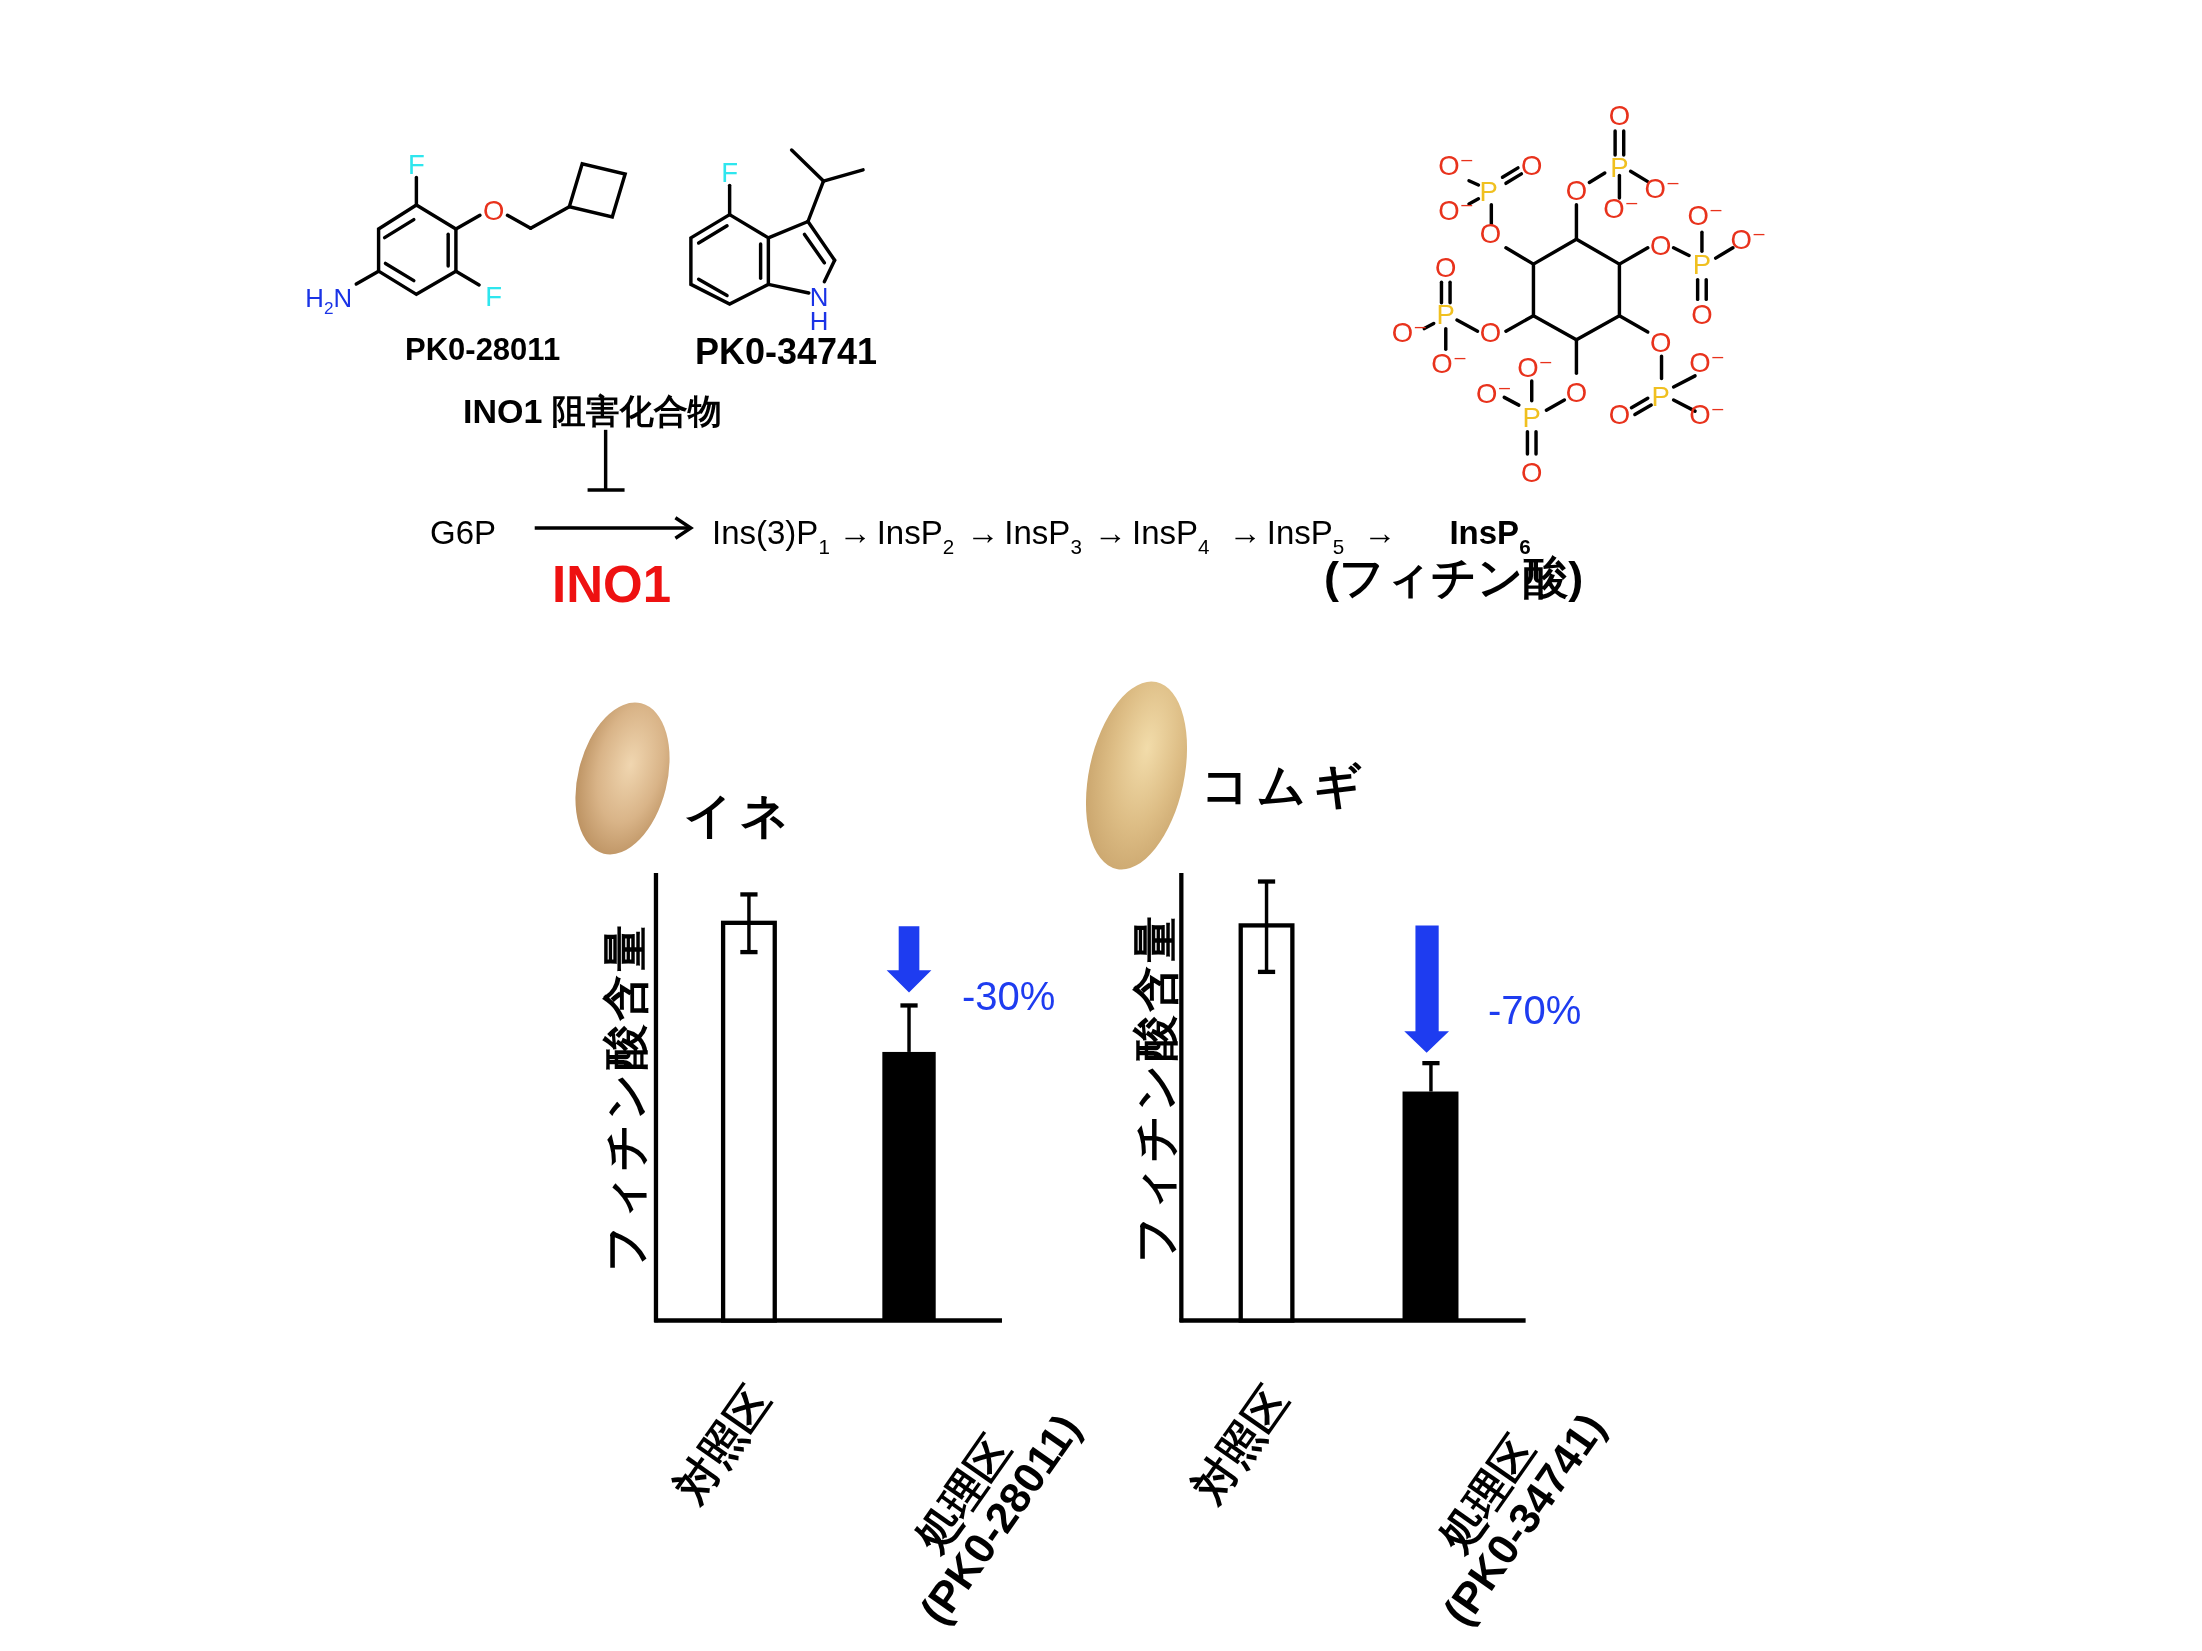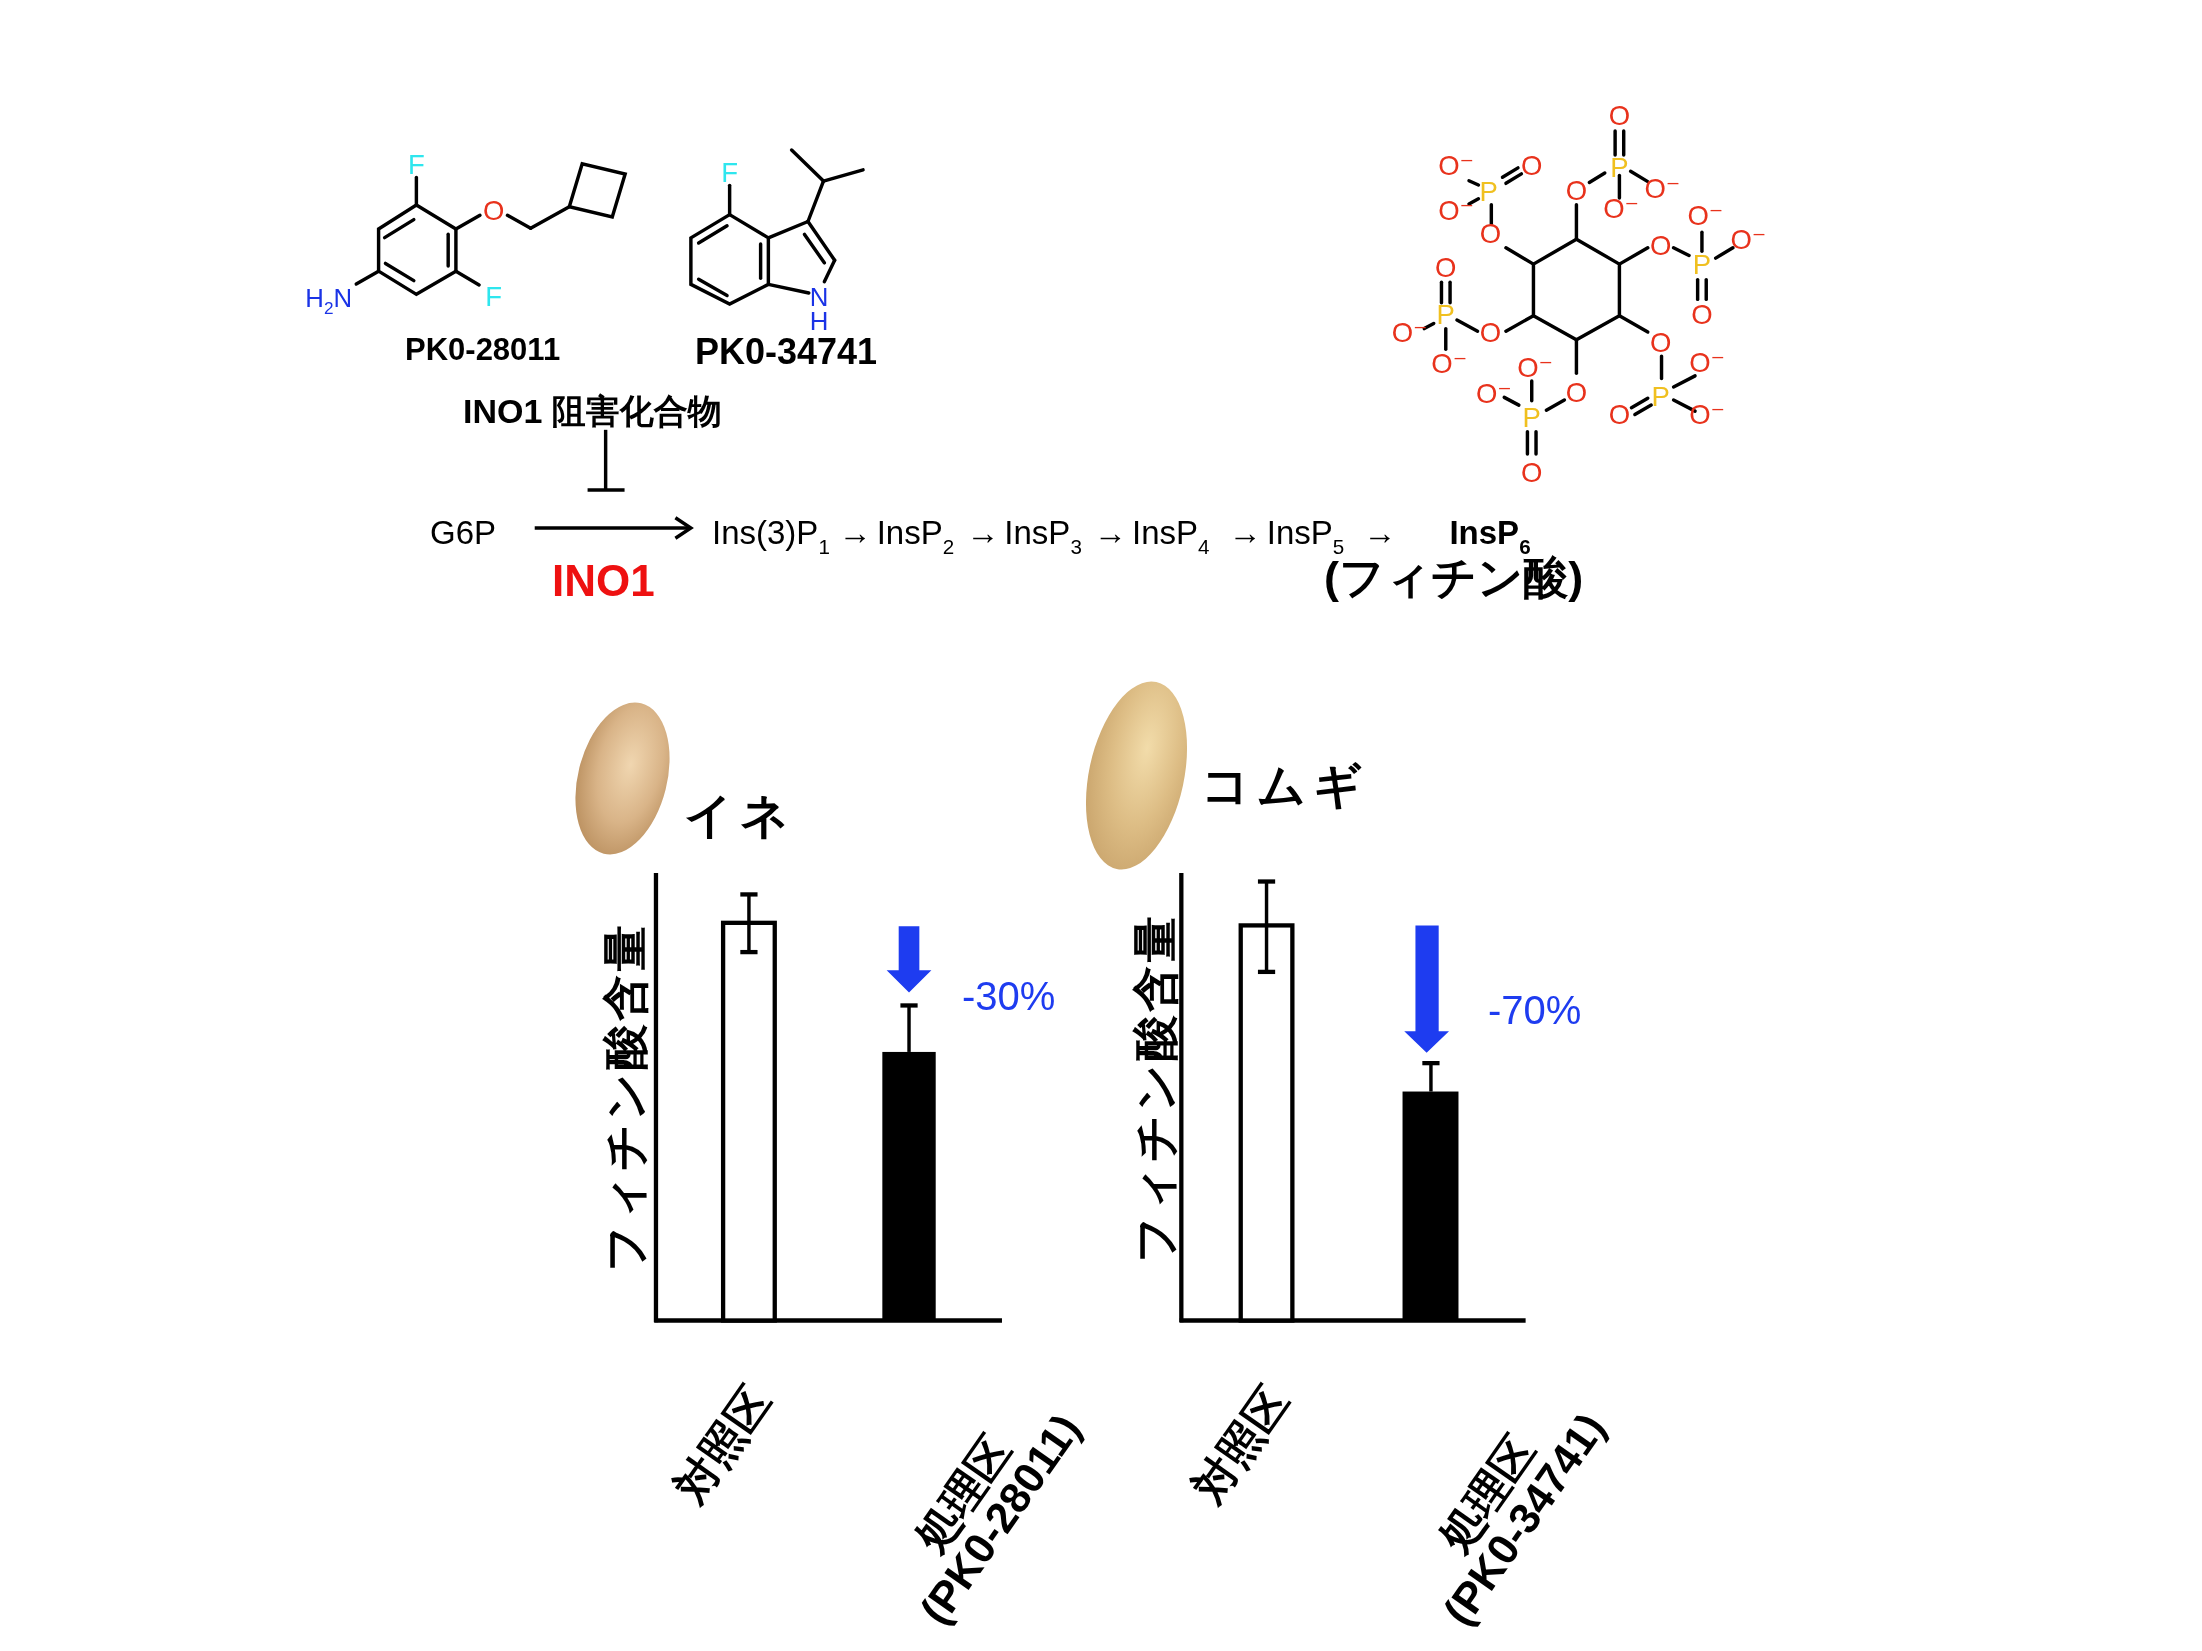--- a/index.html
+++ b/index.html
@@ -74,21 +74,21 @@
 <svg class="abs" style="left:585px;top:428px" width="43" height="69" viewBox="0 0 50 80">
   <line x1="24" y1="2" x2="24" y2="72" stroke="#000" stroke-width="4"></line>
   <line x1="3" y1="72" x2="46" y2="72" stroke="#000" stroke-width="4"></line>
 </svg>
 
 <div class="lbl" style="left:430px;top:516px;font-size:33px;">G6P</div>
 <svg class="abs" style="left:533px;top:515px" width="163" height="26" viewBox="0 0 190 30">
   <line x1="2" y1="15" x2="184" y2="15" stroke="#000" stroke-width="4"></line>
   <polyline points="166,3 184,15 166,27" fill="none" stroke="#000" stroke-width="4"></polyline>
 </svg>
-<div class="lbl bold" style="left:552px;top:559px;font-size:44px;color:#ee1111;">INO1</div>
+<div class="lbl bold" style="left:552px;top:559px;font-size:51px;color:#ee1111;">INO1</div>
 
 <div class="lbl" style="left:712px;top:516px;font-size:33px;display:flex;align-items:baseline;justify-content:center;">
   <span><span>Ins(3)P</span><span class="sub">1</span></span>
   <span style="margin:0 5.2px 0 8.6px;font-weight:bold;">→</span>
   <span><span>InsP</span><span class="sub">2</span></span>
   <span style="margin:0 5.2px 0 12px;font-weight:bold;">→</span>
   <span><span>InsP</span><span class="sub">3</span></span>
   <span style="margin:0 5.2px 0 12px;font-weight:bold;">→</span>
   <span><span>InsP</span><span class="sub">4</span></span>
   <span style="margin:0 5.2px 0 19px;font-weight:bold;">→</span>

